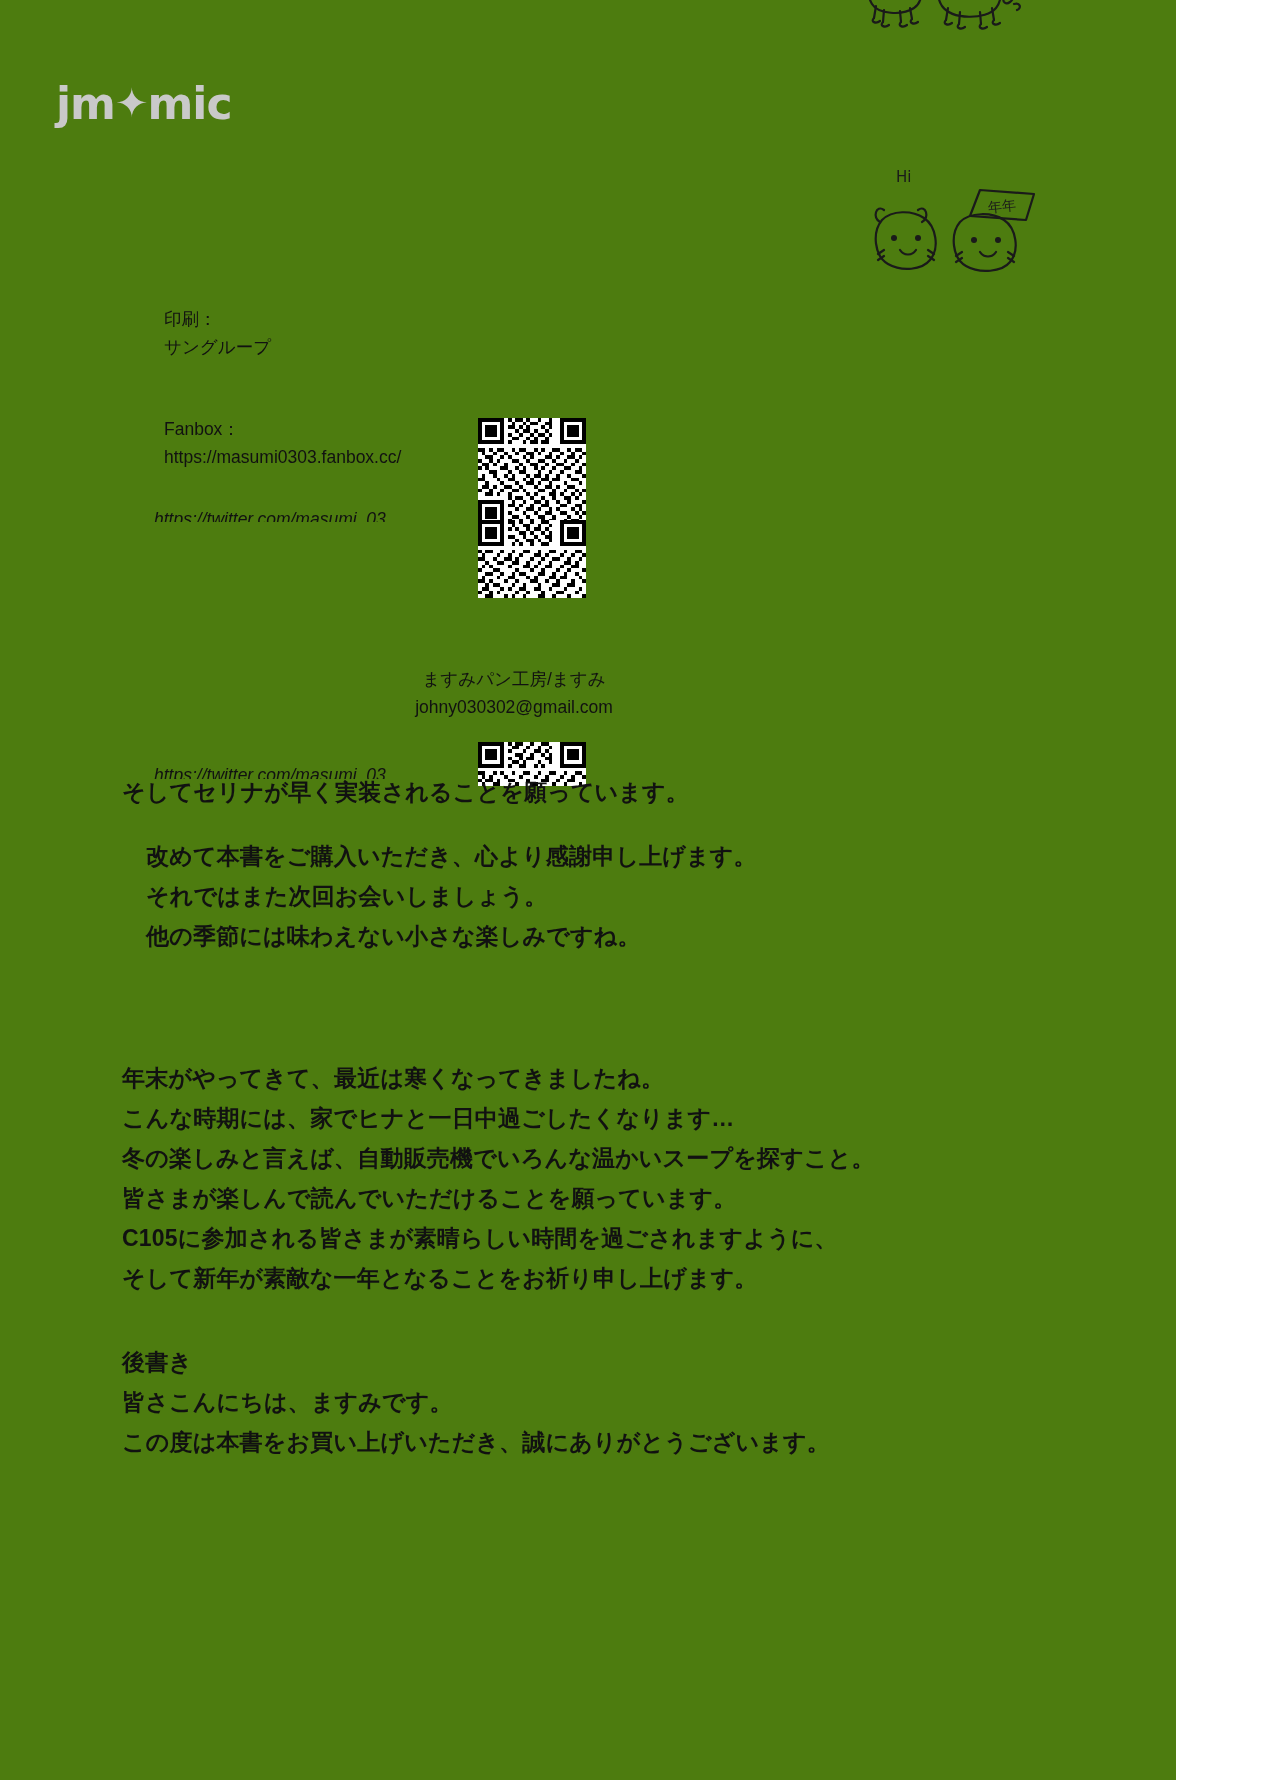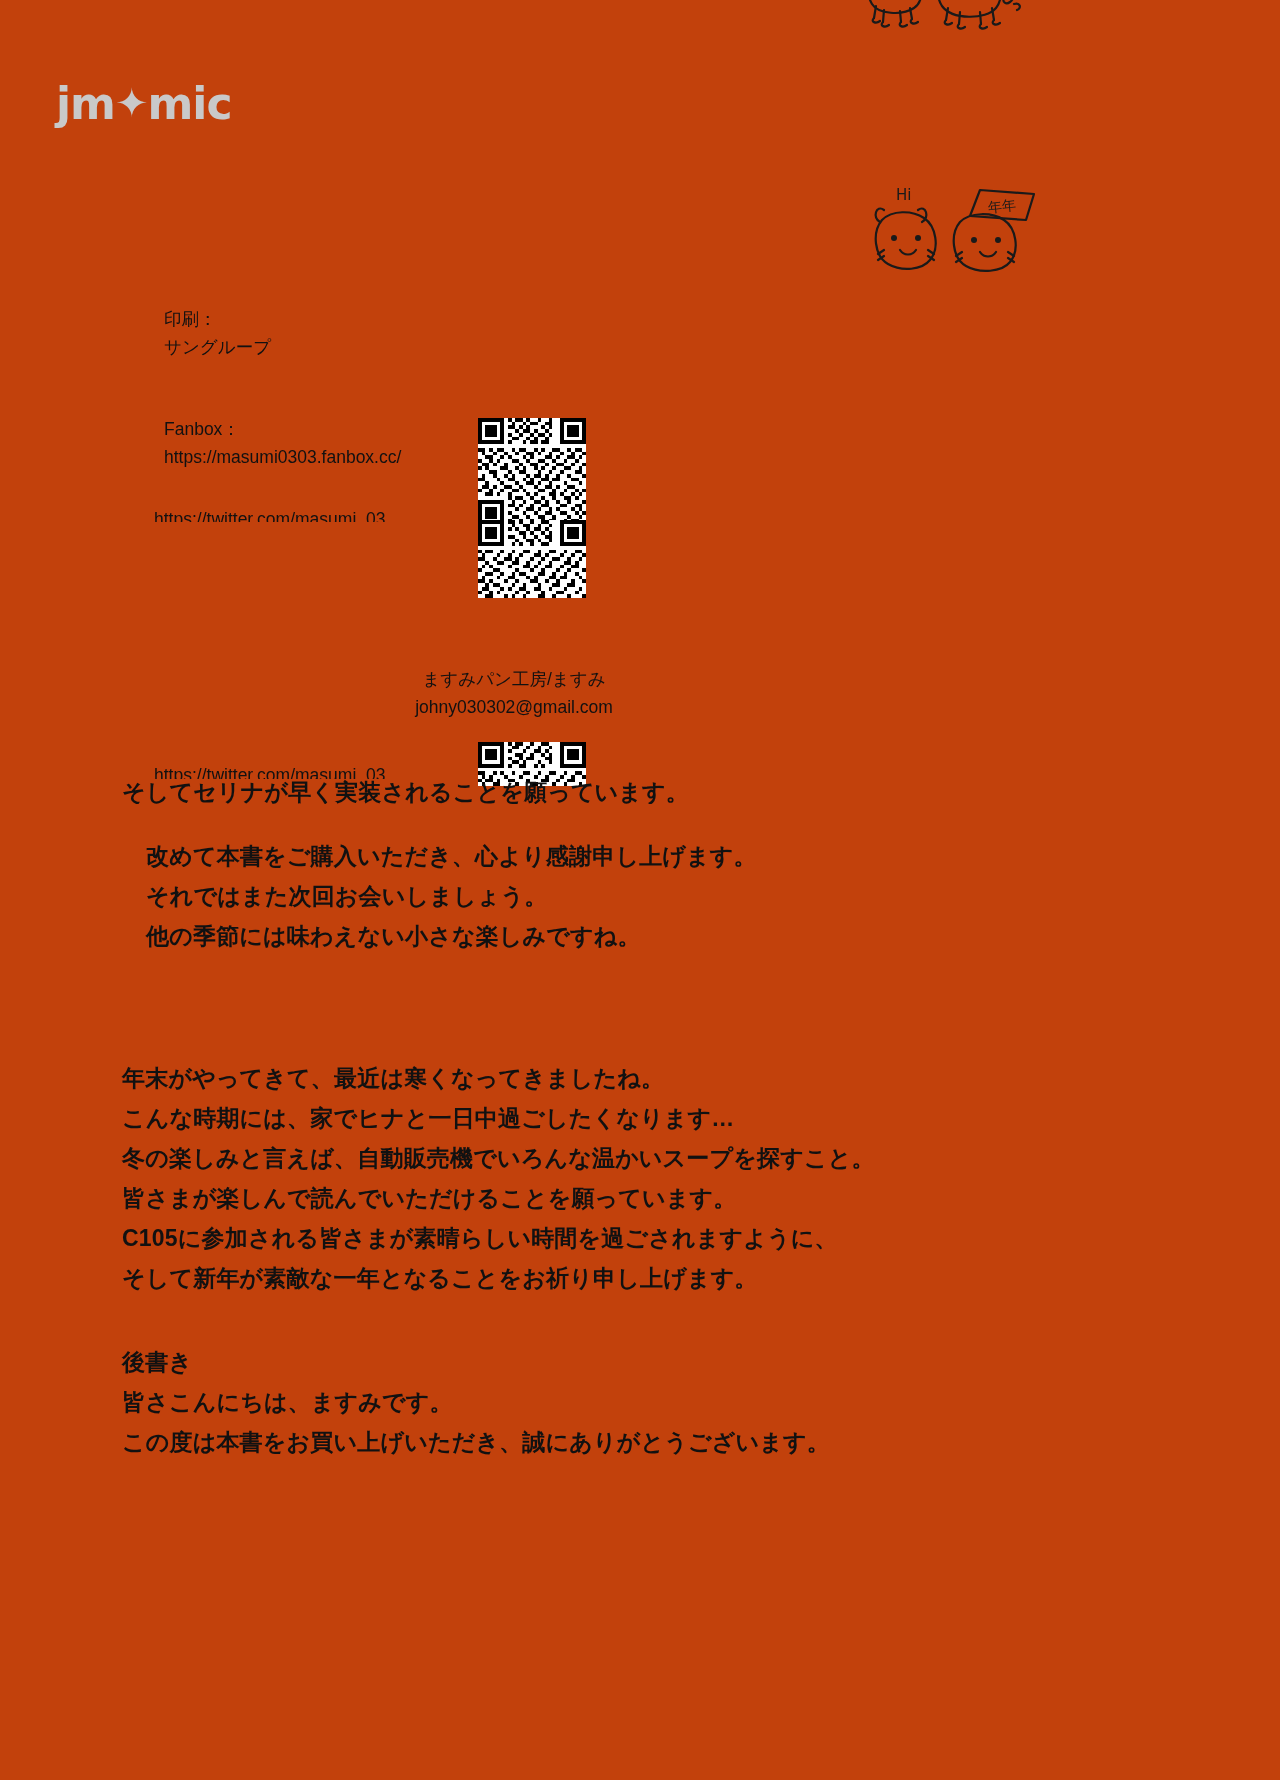--- a/index.html
+++ b/index.html
@@ -12,23 +12,23 @@
     height: 1780px;
     position: relative;
     font-family: "Liberation Sans", sans-serif;
     color: #111111;
     overflow: hidden;
   }
 
   .page {
     position: absolute;
     left: 0; top: 0;
-    width: 1280px;
+    width: 1176px;
     height: 1780px;
-    background: #c2410c;
+    background: #4d7c0f;
   }
 
   
   .watermark {
     position: absolute;
     left: 56px;
     top: 78px;
     font-size: 44px;
     font-weight: bold;
     letter-spacing: -1px;
@@ -49,21 +49,21 @@
     color: #1a1a1a;
   }
   .doodle-top { left: 862px; top: -36px; }
   .doodle-mid { left: 862px; top: 176px; }
   .doodle-label {
     position: absolute;
     font-family: "DejaVu Sans", sans-serif;
     font-size: 15px;
     color: #1a1a1a;
   }
-  .hi-label { left: 896px; top: 186px; text-align: right; }
+  .hi-label { left: 896px; top: 168px; text-align: right; }
 
   
   .credits {
     position: absolute;
     left: 154px;
     top: 305px;
     width: 700px;
     font-size: 17.5px;
     line-height: 28px;
     color: #111;
@@ -74,20 +74,21 @@
   .credits .spacer-lg { height: 54px; }
   .credits .spacer-sm { height: 20px; }
 
   
   .cut-line {
     position: absolute;
     font-size: 17.5px;
     color: #111;
     white-space: nowrap;
     overflow: hidden;
+    font-style: italic;
   }
   .cut-twitter-1 {
     left: 154px; top: 508px;
     height: 14px;
     line-height: 22px;
   }
   .cut-twitter-2 {
     left: 154px; top: 766px;
     height: 13px;
     line-height: 19px;

